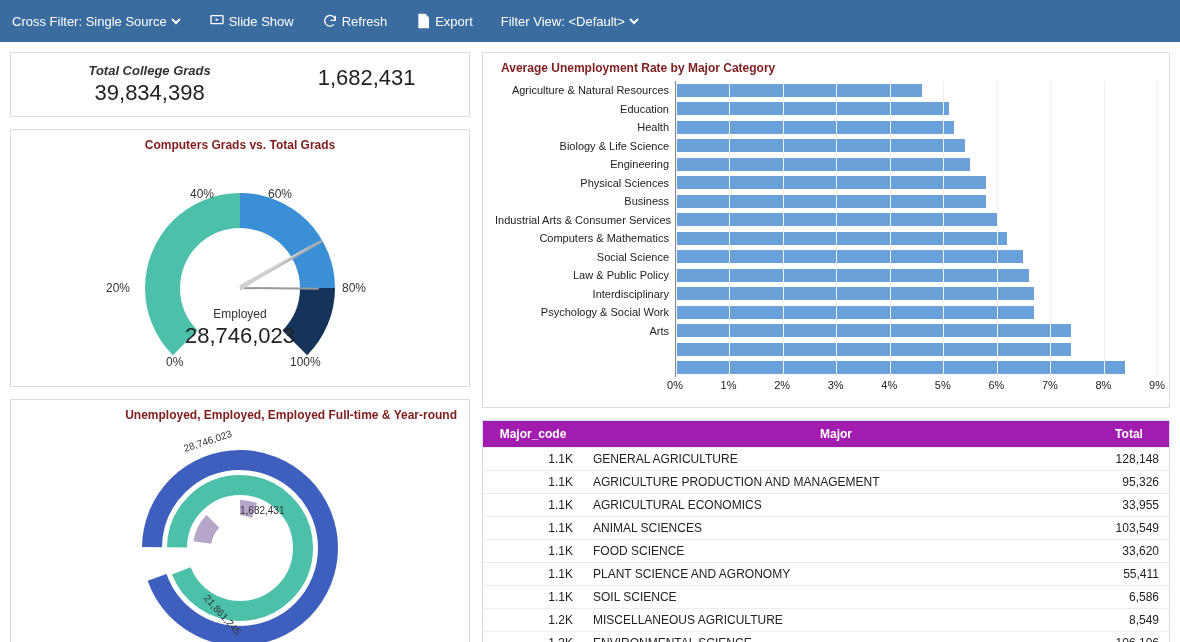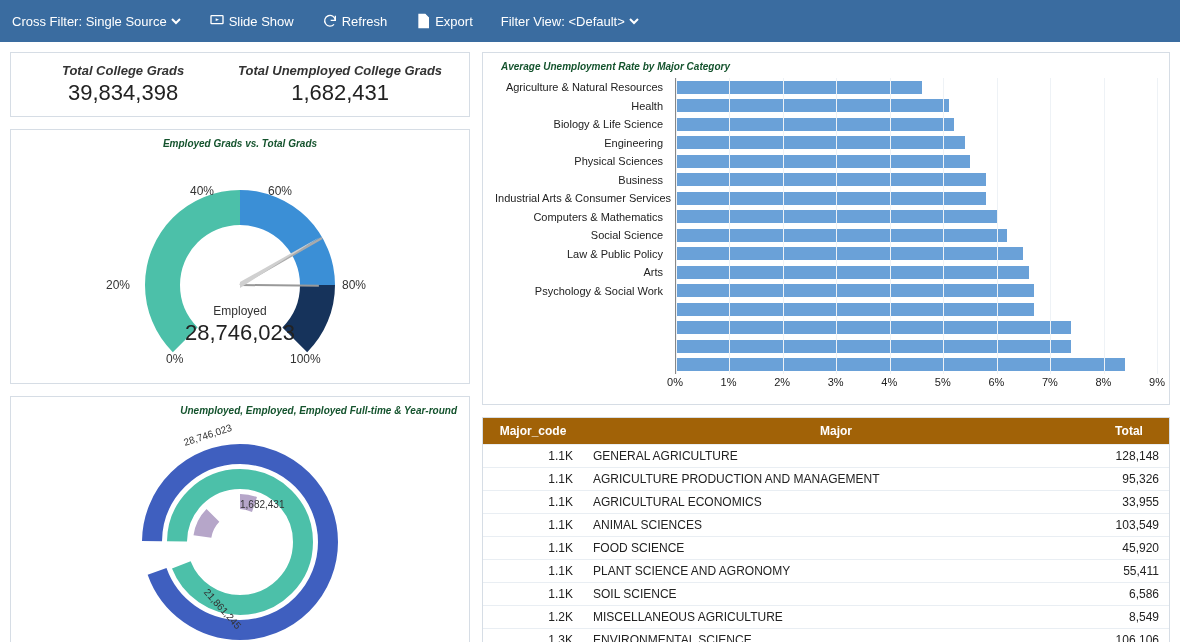--- a/index.html
+++ b/index.html
@@ -18,41 +18,41 @@
   .toolbar svg { width: 16px; height: 16px; fill: none; stroke: #fff; stroke-width: 2; }
   .toolbar .chev { width: 10px; height: 10px; stroke-width: 2; }
   .dashboard { padding: 10px 10px 20px 10px; display: grid; grid-template-columns: 460px 1fr; gap: 12px; }
   .left-col { display: flex; flex-direction: column; gap: 12px; }
   .right-col { display: flex; flex-direction: column; gap: 12px; }
   .panel { border: 1px solid #d6dde5; background: #fff; padding: 8px 12px; }
   .kpis { display: flex; justify-content: space-around; padding: 10px 12px; }
   .kpi { text-align: center; margin-left: 24px; }
   .kpi .label { font-style: italic; font-weight: 600; font-size: 13px; color: #333; }
   .kpi .value { font-size: 22px; font-weight: 400; margin-top: 2px; }
-  .panel-title { font-weight: 700; font-size: 10px; text-align: center; margin-bottom: 6px; color: #14532d; font-style: italic; }
+  .panel-title { font-weight: 700; font-size: 12px; text-align: center; margin-bottom: 6px; color: #7f1d1d; }
   .panel-title.left { text-align: left; padding-left: 6px; }
   .gauge-wrap { position: relative; width: 100%; height: 220px; }
   .gauge-wrap svg { display: block; margin: 0 auto; }
   .gauge-tick { font-size: 12px; fill: #333; }
   .gauge-center-label { font-size: 12px; fill: #333; text-anchor: middle; }
   .gauge-center-value { font-size: 22px; fill: #222; text-anchor: middle; }
   .donut-wrap { position: relative; width: 100%; height: 240px; }
   .donut-wrap svg { display: block; margin: 0 auto; }
   .donut-data-label { font-size: 10px; fill: #333; }
   .bars { position: relative; }
   .bar-chart-area { display: flex; }
   .bar-labels { width: 180px; display: flex; flex-direction: column; justify-content: flex-start; }
-  .bar-label-row { height: 18.5px; font-size: 11px; text-align: right; padding-right: 12px; line-height: 18px; white-space: nowrap; }
+  .bar-label-row { height: 18.5px; font-size: 11px; text-align: right; padding-right: 6px; line-height: 18px; white-space: nowrap; }
   .bar-plot { flex: 1; position: relative; border-left: 1px solid #888; }
   .bar-row { height: 18.5px; display: flex; align-items: center; }
   .bar-row .bar { height: 13px; background: #6aa1d8; }
   .bar-axis { position: relative; height: 20px; margin-left: 180px; display: flex; margin-top: 2px; }
   .bar-axis .tick { position: absolute; font-size: 11px; transform: translateX(-50%); top: 0; }
   .table { width: 100%; border-collapse: collapse; font-size: 12px; }
-  .table thead th { background: #a16207; color: #fff; font-weight: 700; padding: 6px 10px; text-align: center; }
+  .table thead th { background: #a21caf; color: #fff; font-weight: 700; padding: 6px 10px; text-align: center; }
   .table thead th:first-child { width: 100px; }
   .table thead th:last-child { width: 80px; }
   .table tbody td { padding: 4px 10px; border-top: 1px solid #e9eef3; }
   .table tbody td:first-child { text-align: right; }
   .table tbody td:last-child { text-align: right; }
   .grid-line { position:absolute; top:0; bottom:0; width:1px; background:#eef2f6; }
 </style>
 </head>
 <body>
 
@@ -96,27 +96,26 @@
 <div class="dashboard">
 
   <div class="left-col">
 
     <div class="panel kpis">
       <div class="kpi">
         <div class="label">Total College Grads</div>
         <div class="value">39,834,398</div>
       </div>
       <div class="kpi">
-        <div class="label">Total Unemployed College Grads</div>
         <div class="value">1,682,431</div>
       </div>
     </div>
 
     <div class="panel">
-      <div class="panel-title">Employed Grads vs. Total Grads</div>
+      <div class="panel-title">Computers Grads vs. Total Grads</div>
       <div class="gauge-wrap">
         <svg viewBox="0 0 300 220" width="300" height="220">
 
           <path d="M82.8 197.2 A95 95 0 0 1 55 130 L90 130 A60 60 0 0 0 107.6 172.4 Z" fill="#4cc0a9"></path>
           <path d="M55 130 A95 95 0 0 1 150 35 L150 70 A60 60 0 0 0 90 130 Z" fill="#4cc0a9"></path>
           <path d="M150 35 A95 95 0 0 1 245 130 L210 130 A60 60 0 0 0 150 70 Z" fill="#3b8fd6"></path>
           <path d="M245 130 A95 95 0 0 1 217.2 197.2 L192.4 172.4 A60 60 0 0 0 210 130 Z" fill="#16335b"></path>
 
           <line x1="150" y1="130" x2="82" y2="90" stroke="#999" stroke-width="2" transform="rotate(150 150 130)"></line>
           <polygon points="150,130 225,90 220,100" fill="#bbb" transform="rotate(6 150 130)" opacity="0"></polygon>
@@ -161,31 +160,33 @@
     </div>
   </div>
 
   <div class="right-col">
 
     <div class="panel bars">
       <div class="panel-title left">Average Unemployment Rate by Major Category</div>
       <div class="bar-chart-area">
         <div class="bar-labels" id="bar-labels">
             <div class="bar-label-row">Agriculture &amp; Natural Resources</div>
+            <div class="bar-label-row">Education</div>
             <div class="bar-label-row">Health</div>
             <div class="bar-label-row">Biology &amp; Life Science</div>
             <div class="bar-label-row">Engineering</div>
             <div class="bar-label-row">Physical Sciences</div>
             <div class="bar-label-row">Business</div>
             <div class="bar-label-row">Industrial Arts &amp; Consumer Services</div>
             <div class="bar-label-row">Computers &amp; Mathematics</div>
             <div class="bar-label-row">Social Science</div>
             <div class="bar-label-row">Law &amp; Public Policy</div>
+            <div class="bar-label-row">Interdisciplinary</div>
+            <div class="bar-label-row">Psychology &amp; Social Work</div>
             <div class="bar-label-row">Arts</div>
-            <div class="bar-label-row">Psychology &amp; Social Work</div>
           </div>
         <div class="bar-plot" id="bar-plot">
             <div class="grid-line" style="left: 0%;"></div>
             <div class="grid-line" style="left: 11.1111%;"></div>
             <div class="grid-line" style="left: 22.2222%;"></div>
             <div class="grid-line" style="left: 33.3333%;"></div>
             <div class="grid-line" style="left: 44.4444%;"></div>
             <div class="grid-line" style="left: 55.5556%;"></div>
             <div class="grid-line" style="left: 66.6667%;"></div>
             <div class="grid-line" style="left: 77.7778%;"></div>
@@ -281,21 +282,21 @@
               <td>33,955</td>
             </tr>
             <tr>
               <td>1.1K</td>
               <td>ANIMAL SCIENCES</td>
               <td>103,549</td>
             </tr>
             <tr>
               <td>1.1K</td>
               <td>FOOD SCIENCE</td>
-              <td>45,920</td>
+              <td>33,620</td>
             </tr>
             <tr>
               <td>1.1K</td>
               <td>PLANT SCIENCE AND AGRONOMY</td>
               <td>55,411</td>
             </tr>
             <tr>
               <td>1.1K</td>
               <td>SOIL SCIENCE</td>
               <td>6,586</td>

